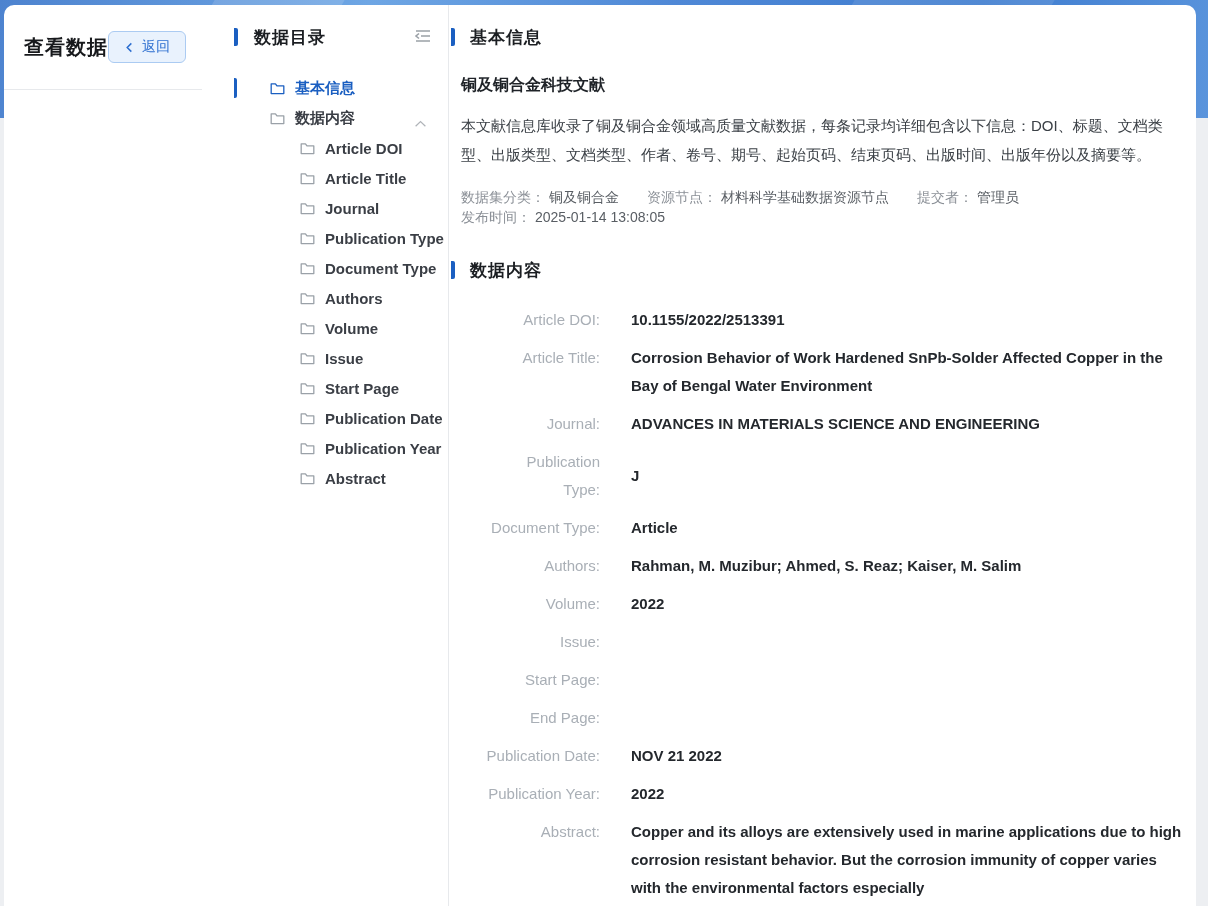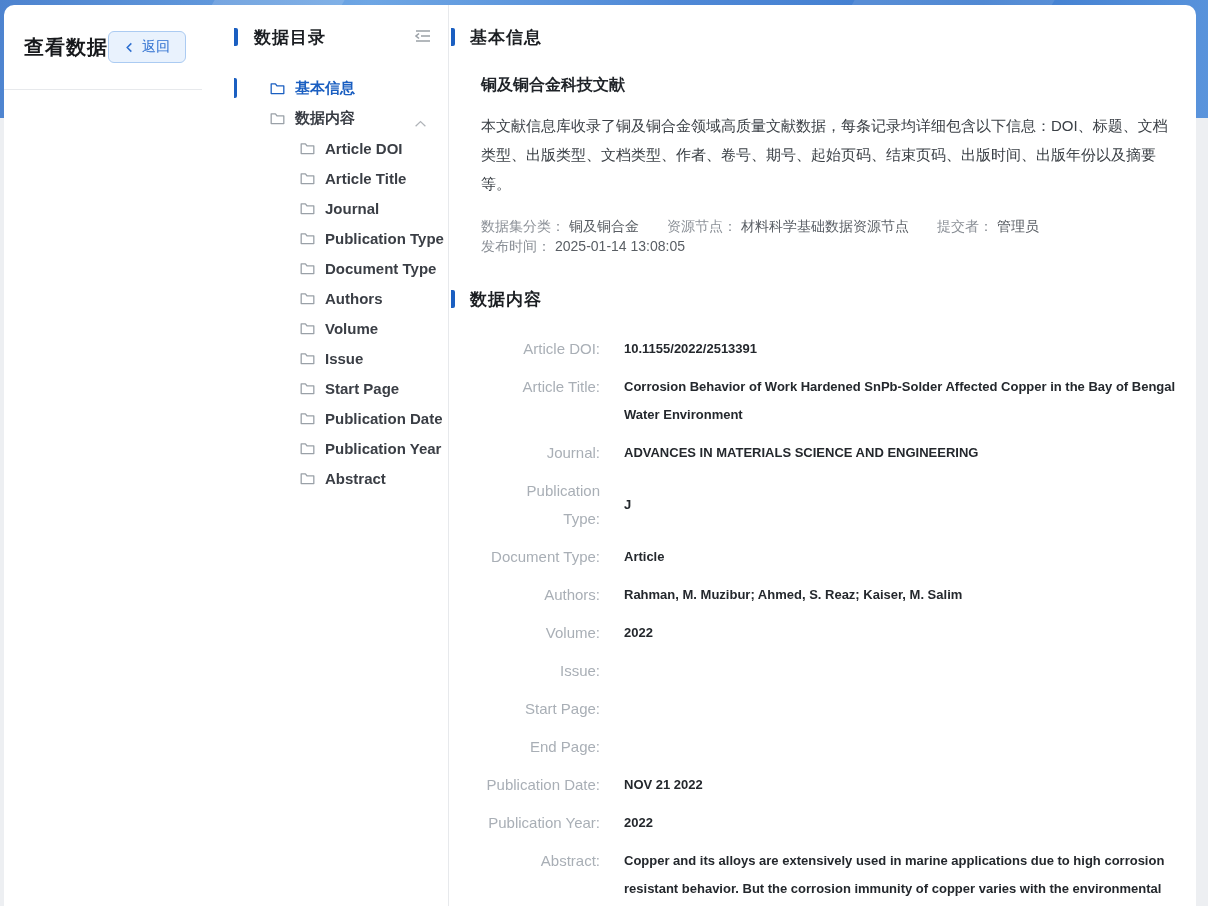--- a/index.html
+++ b/index.html
@@ -66,21 +66,21 @@
   .tree-label { font-size: 15px; font-weight: 600; color: #3a3e45; white-space: nowrap; }
   .tree-item.active .tree-label { color: #1b5fc1; }
   .tree-item.active .folder-icon { color: #1b5fc1; }
   .expand-icon { position: absolute; right: 21px; top: 11px; color: #b0b4b9; cursor: pointer; }
 
   
   .main { flex: 1; padding: 22px 14px 0 2px; overflow: hidden; }
   .section-header { display: flex; align-items: center; height: 20px; }
   .section-title { margin-left: 15px; font-size: 17px; font-weight: bold; color: #1b1e22; letter-spacing: 1px; }
 
-  .basic-block { margin-left: 30px; }
+  .basic-block { margin-left: 10px; }
   .dataset-title { margin-top: 28px; font-size: 16px; font-weight: bold; color: #1f2328; }
   .dataset-desc {
     margin-top: 15px; font-size: 15px; line-height: 29px; color: #3b4046;
     max-width: 912px;
   }
   .meta-row { margin-top: 18px; display: flex; flex-wrap: wrap; column-gap: 28px; font-size: 14px; line-height: 20px; }
   .meta-item { white-space: nowrap; }
   .meta-label { color: #8b9097; }
   .meta-value { color: #595e64; margin-left: 4px; }
 
@@ -88,21 +88,21 @@
 
   .fields { margin-top: 26px; margin-left: 18px; }
   .field-row { display: flex; align-items: flex-start; margin-bottom: 10px; }
   .field-row.label-multiline { align-items: center; }
   .field-label {
     width: 131px; flex: none; text-align: right;
     color: #a9afb6; font-size: 15px; line-height: 28px;
     white-space: pre-line;
   }
   .field-value {
-    margin-left: 24px; font-size: 13px; line-height: 28px;
+    margin-left: 31px; font-size: 15px; line-height: 28px;
     color: #24282d; font-weight: 600; max-width: 722px; min-height: 28px;
   }
 </style>
 </head>
 <body>
 
 <div class="banner"></div>
 
 <div class="card">
 

